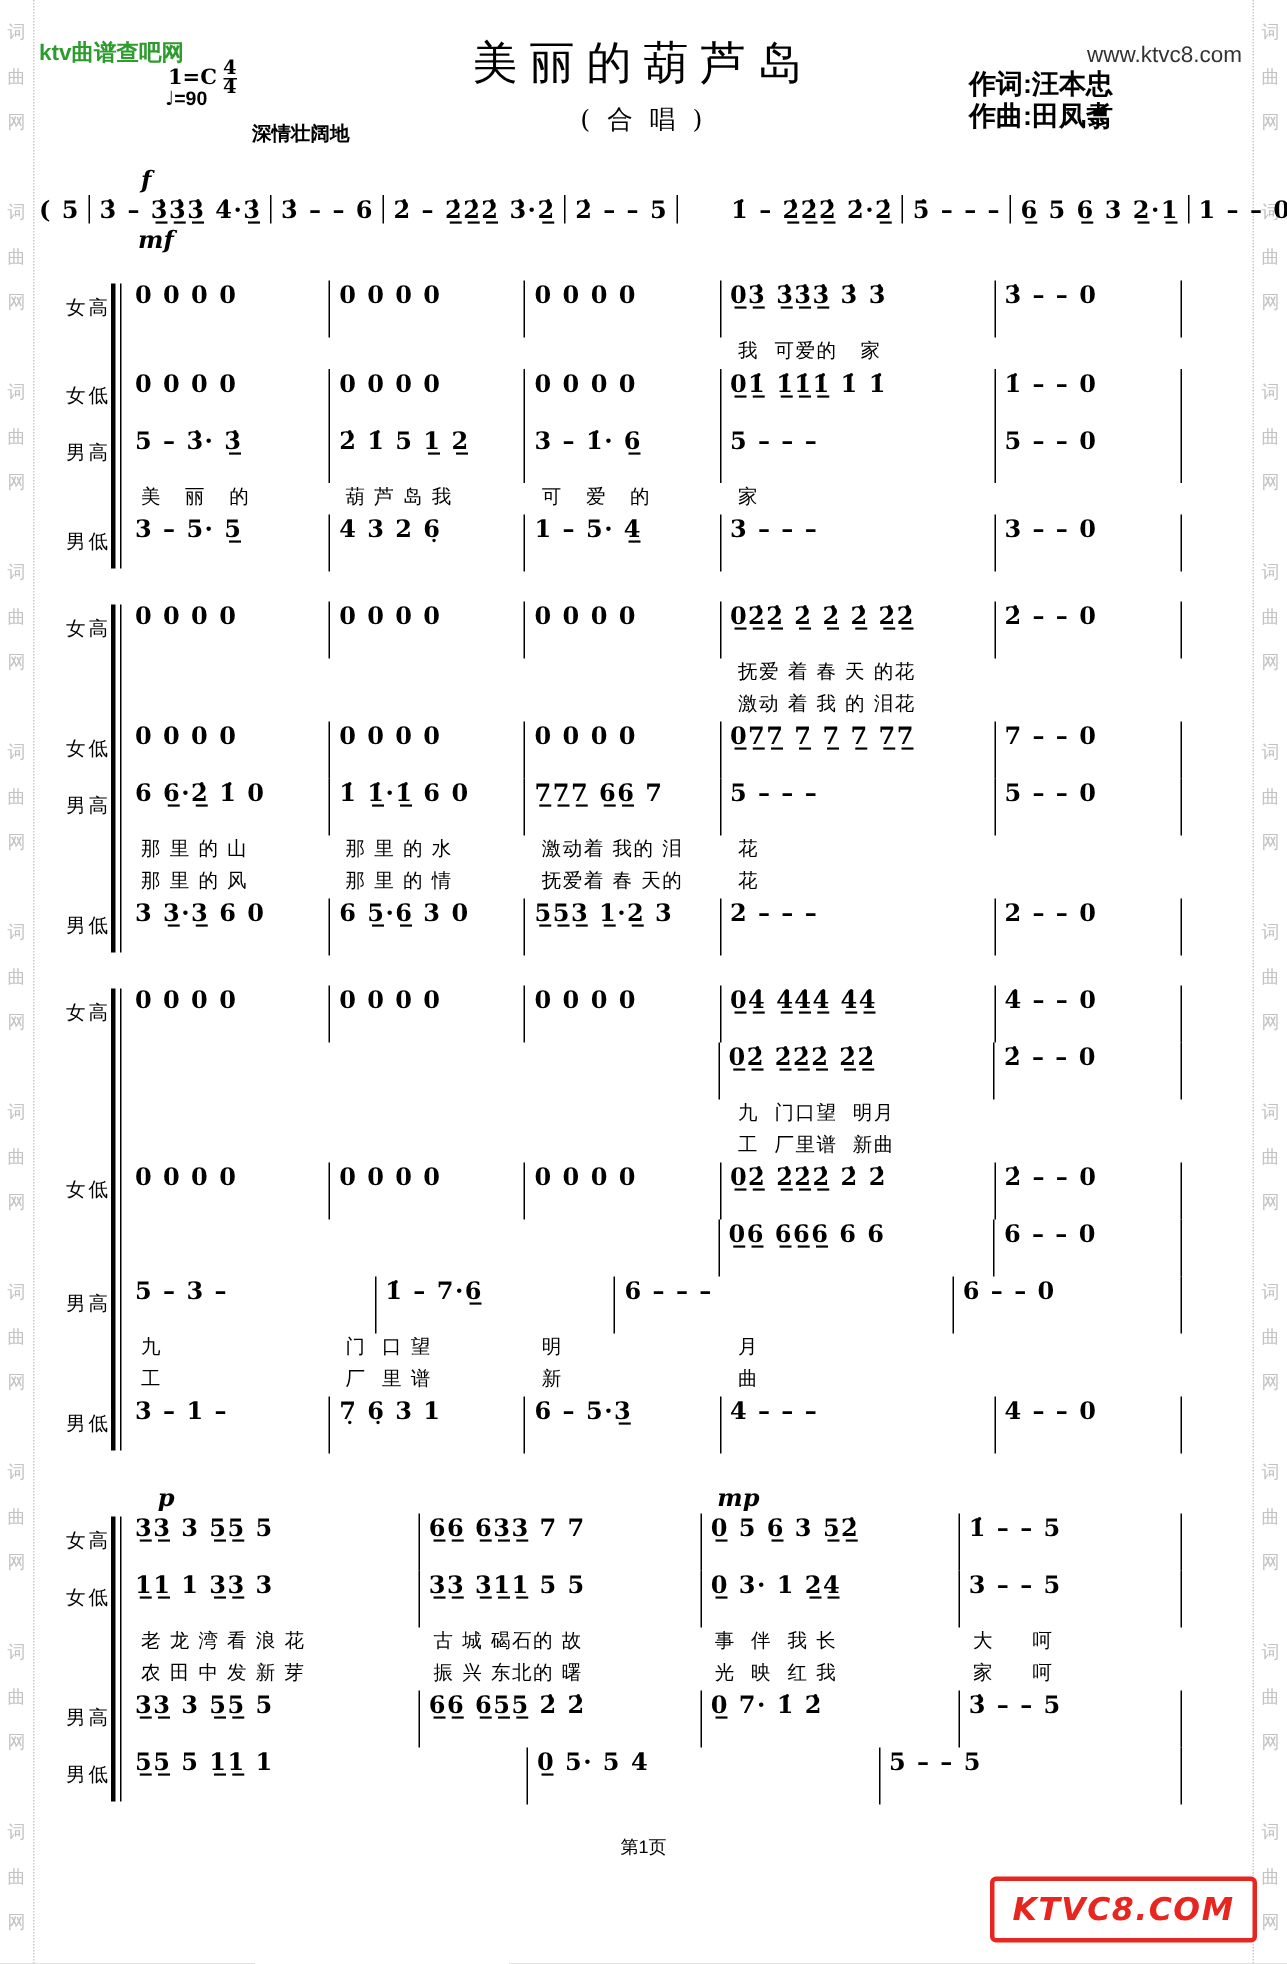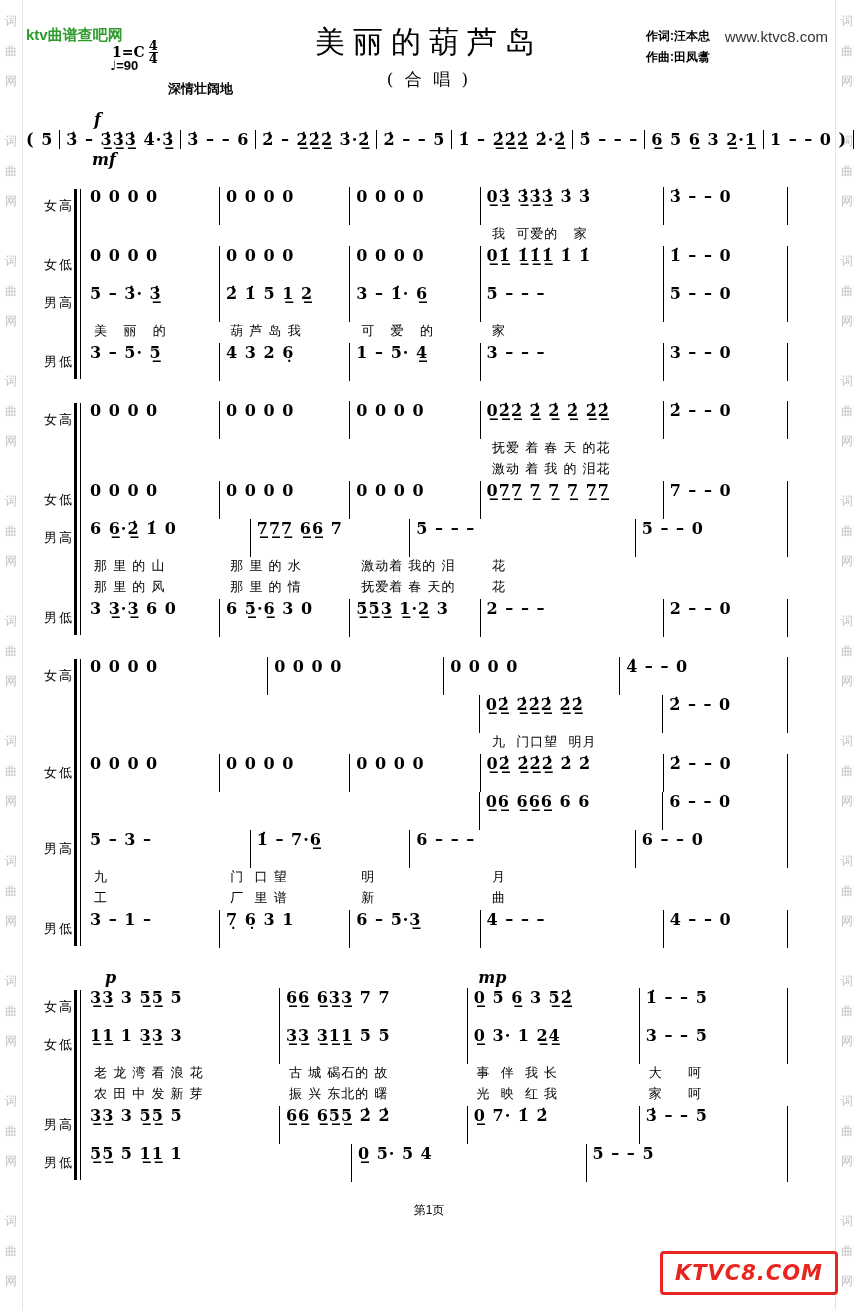--- a/index.html
+++ b/index.html
@@ -14,21 +14,21 @@
   .wm-line{position:absolute;top:0;bottom:0;width:0;border-left:1px dotted #c9c9c9}
   .wm-line.left{left:22px}.wm-line.right{right:22px}
   
   .header{position:relative;height:106px}
   .logo{position:absolute;left:26px;top:26px;font-weight:bold;font-size:15px;color:#2e9b2e}
   .siteurl{position:absolute;right:30px;top:28px;font-size:15px;color:#333}
   .title{position:absolute;left:0;right:0;top:22px;margin:0;text-align:center;
          font:normal 30px "DejaVu Serif",serif;letter-spacing:8px}
   .subtitle{position:absolute;left:0;right:0;top:68px;text-align:center;
             font:normal 17px "DejaVu Serif",serif;letter-spacing:3px}
-  .credits{position:absolute;left:646px;top:26px;font-size:12px;font-weight:bold;line-height:21px}
+  .credits{position:absolute;left:646px;top:46px;font-size:18px;font-weight:bold;line-height:21px}
   .keysig{position:absolute;left:112px;top:40px;font:bold 14px "DejaVu Serif",serif}
   .frac{display:inline-block;vertical-align:middle;margin-left:4px;text-align:center}
   .frac i{display:block;font-style:normal;line-height:12px;font-size:13px}
   .frac i:first-child{border-bottom:1px solid #000}
   .tempo{position:absolute;left:110px;top:58px;font-size:13px;font-weight:bold}
   .qnote{font-family:"DejaVu Sans",sans-serif}
   .expression{position:absolute;left:168px;top:80px;font-size:13px;font-weight:bold;
               font-family:"DejaVu Serif",serif}
   
   .intro{position:relative;margin:8px 84px 22px 20px;padding:16px 0 16px}
@@ -180,21 +180,21 @@
 
   <div class="intro">
     <span class="dyn f">f</span>
     <span class="dyn mf">mf</span>
     <div class="cells" id="intro-cells">
         <span class="m" style="flex: 0.4 1 0px;">( 5</span>
         <span class="m" style="flex: 1.3 1 0px;">3̇ – 3̲̇3̲̇3̲̇ 4̇·3̲̇</span>
         <span class="m" style="flex: 0.8 1 0px;">3̇ – – 6</span>
         <span class="m" style="flex: 1.3 1 0px;">2̇ – 2̲̇2̲̇2̲̇ 3̇·2̲̇</span>
         <span class="m" style="flex: 0.8 1 0px; text-align: center;">2̇ – – 5</span>
-        <span class="m" style="flex: 1.3 1 0px;">1̇ – 2̲̇2̲̇2̲̇ 2̇·2̲̇</span>
+        <span class="m" style="flex: 1.3 1 0px; margin-left: 29px;">1̇ – 2̲̇2̲̇2̲̇ 2̇·2̲̇</span>
         <span class="m" style="flex: 0.85 1 0px;">5̇ – – –</span>
         <span class="m" style="flex: 1.2 1 0px;">6̲ 5 6̲ 3 2̲·1̲</span>
         <span class="m" style="flex: 1 1 0px;">1 – – 0 )</span>
       </div>
   </div>
 
   <div id="systems">
       <div class="system">
         <div class="brace"></div>
         <div class="row notes-row">
@@ -293,20 +293,21 @@
             <span class="m" style="flex: 1 1 0px;">0 0 0 0</span>
             <span class="m" style="flex: 1 1 0px;">0 0 0 0</span>
             <span class="m" style="flex: 1.45 1 0px;">0̲7̲7̲ 7̲ 7̲ 7̲ 7̲7̲</span>
             <span class="m" style="flex: 0.95 1 0px;">7 – – 0</span>
           </div>
         </div>
         <div class="row notes-row">
           <span class="label">男高</span>
           <div class="cells">
             <span class="m" style="flex: 1.05 1 0px;">6 6̲·2̲̇ 1̇ 0</span>
+            <span class="m" style="flex: 1 1 0px;">1̇ 1̲̇·1̲̇ 6 0</span>
             <span class="m" style="flex: 1 1 0px;">7̲7̲7̲ 6̲6̲ 7</span>
             <span class="m" style="flex: 1.45 1 0px;">5 – – –</span>
             <span class="m" style="flex: 0.95 1 0px;">5 – – 0</span>
           </div>
         </div>
         <div class="row lyric-row">
           <div class="cells">
             <span class="ly" style="flex: 1.05 1 0px;">那 里 的 山</span>
             <span class="ly" style="flex: 1 1 0px;">那 里 的 水</span>
             <span class="ly" style="flex: 1 1 0px;">激动着 我的 泪</span>
@@ -335,20 +336,21 @@
         </div>
       </div>
       <div class="system">
         <div class="brace"></div>
         <div class="row notes-row">
           <span class="label">女高</span>
           <div class="cells">
             <span class="m" style="flex: 1.05 1 0px;">0 0 0 0</span>
             <span class="m" style="flex: 1 1 0px;">0 0 0 0</span>
             <span class="m" style="flex: 1 1 0px;">0 0 0 0</span>
+            <span class="m" style="flex: 1.45 1 0px;">0̲4̲̇ 4̲̇4̲̇4̲̇ 4̲̇4̲̇</span>
             <span class="m" style="flex: 0.95 1 0px;">4̇ – – 0</span>
           </div>
         </div>
         <div class="row notes-row">
           <div class="cells">
             <span class="m b" style="flex: 1.05 1 0px;"></span>
             <span class="m b" style="flex: 1 1 0px;"></span>
             <span class="m b" style="flex: 1 1 0px;"></span>
             <span class="m start" style="flex: 1.45 1 0px;">0̲2̲̇ 2̲̇2̲̇2̲̇ 2̲̇2̲̇</span>
             <span class="m" style="flex: 0.95 1 0px;">2̇ – – 0</span>
@@ -356,20 +358,29 @@
         </div>
         <div class="row lyric-row">
           <div class="cells">
             <span class="ly" style="flex: 1.05 1 0px;"></span>
             <span class="ly" style="flex: 1 1 0px;"></span>
             <span class="ly" style="flex: 1 1 0px;"></span>
             <span class="ly" style="flex: 1.45 1 0px;">九  门口望  明月</span>
             <span class="ly" style="flex: 0.95 1 0px;"></span>
           </div>
         </div>
+        <div class="row lyric-row">
+          <div class="cells">
+            <span class="ly" style="flex: 1.05 1 0px;"></span>
+            <span class="ly" style="flex: 1 1 0px;"></span>
+            <span class="ly" style="flex: 1 1 0px;"></span>
+            <span class="ly" style="flex: 1.45 1 0px;">工  厂里谱  新曲</span>
+            <span class="ly" style="flex: 0.95 1 0px;"></span>
+          </div>
+        </div>
         <div class="row notes-row">
           <span class="label">女低</span>
           <div class="cells">
             <span class="m" style="flex: 1.05 1 0px;">0 0 0 0</span>
             <span class="m" style="flex: 1 1 0px;">0 0 0 0</span>
             <span class="m" style="flex: 1 1 0px;">0 0 0 0</span>
             <span class="m" style="flex: 1.45 1 0px;">0̲2̲̇ 2̲̇2̲̇2̲̇ 2̇ 2̇</span>
             <span class="m" style="flex: 0.95 1 0px;">2̇ – – 0</span>
           </div>
         </div>

